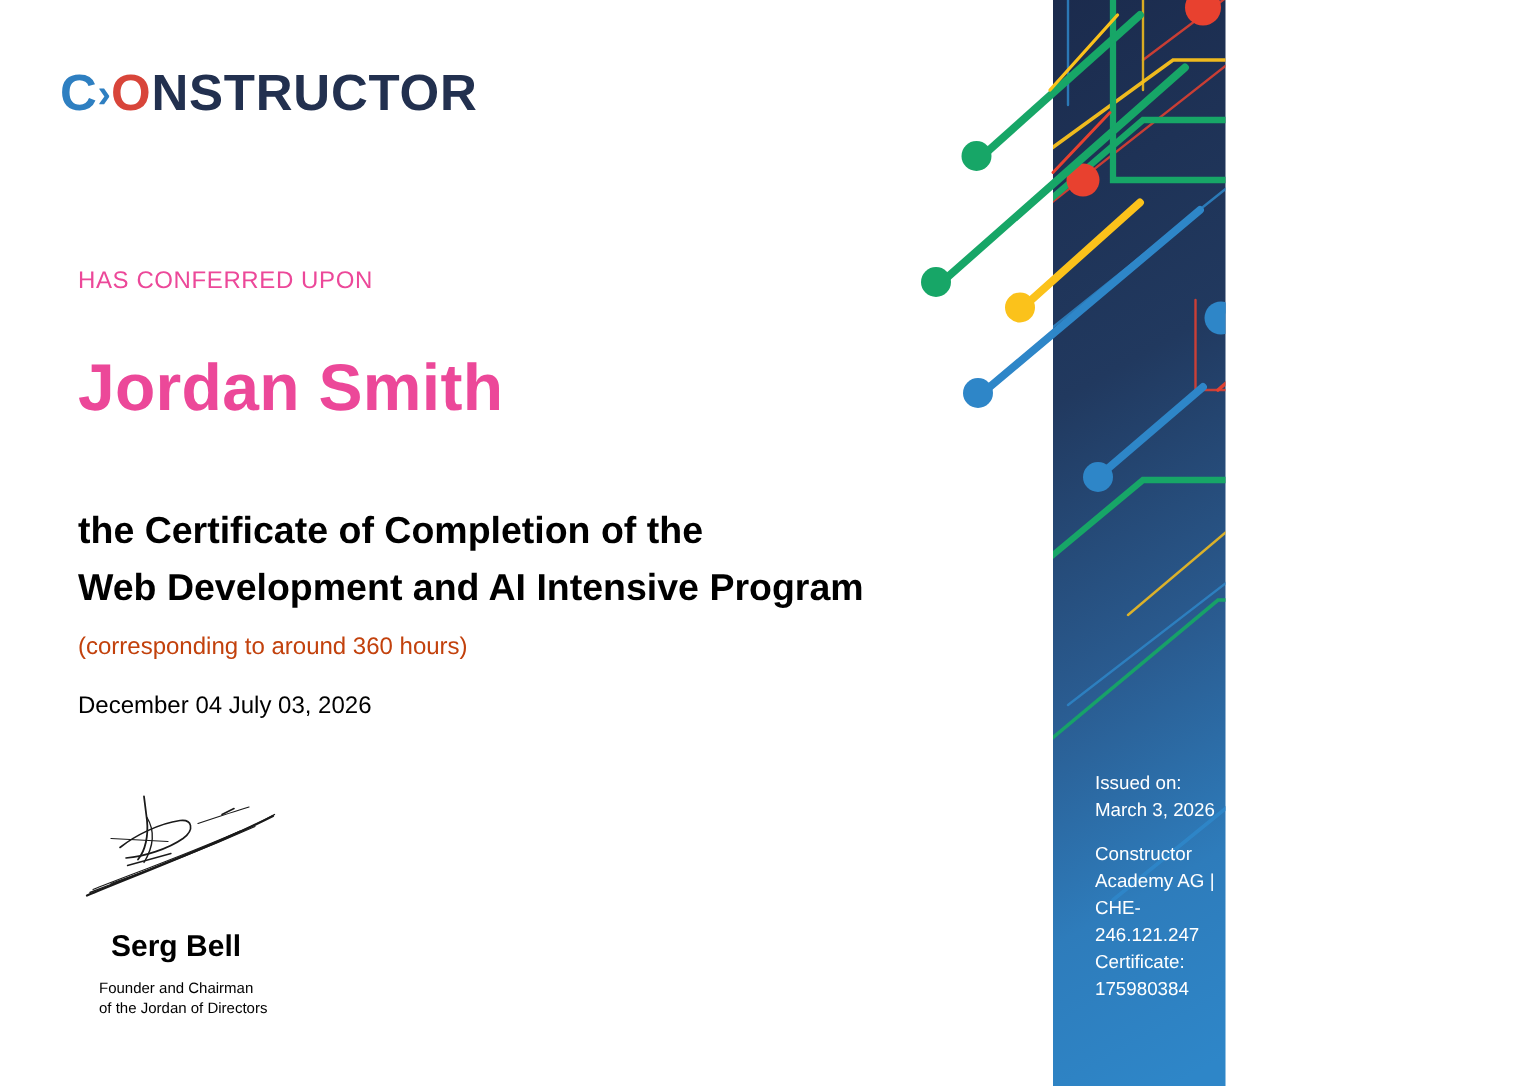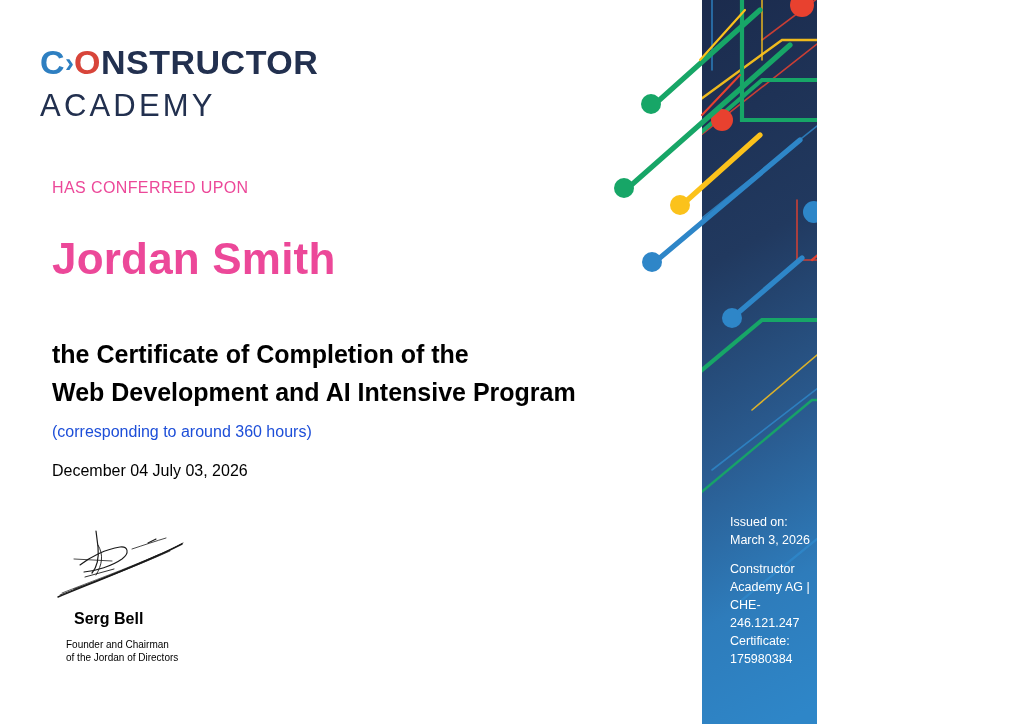--- a/index.html
+++ b/index.html
@@ -66,33 +66,33 @@
     font-size:44px; font-weight:bold; color:#ec4899;
     letter-spacing:0.2px;
   }
   .cert-lines {
     position:absolute; top:335px; left:52px;
     font-size:25px; font-weight:bold; color:#000;
     line-height:38px;
   }
   .hours {
     position:absolute; top:423px; left:52px;
-    font-size:16px; color:#1d4ed8;
+    font-size:16px; color:#c2410c;
   }
   .dates {
     position:absolute; top:462px; left:52px;
     font-size:16px; color:#000;
   }
 
   
   .signature-block { position:absolute; top:525px; left:52px; }
   .signature-svg { display:block; width:170px; height:85px; }
   .signer-name {
-    font-size:16px; font-weight:bold; color:#000;
-    margin-left:22px;
+    font-size:20px; font-weight:bold; color:#000;
+    margin-top:10px; margin-left:22px;
   }
   .signer-title {
     font-size:10px; color:#000; line-height:13px;
     margin-top:10px; margin-left:14px;
   }
 
   
   .panel-text {
     position:absolute; left:730px; top:513px;
     color:#ffffff; font-size:12.5px; line-height:18px;
@@ -209,21 +209,20 @@
       <circle cx="624" cy="188" r="10" fill="#17A667"></circle>
       <circle cx="680" cy="205" r="10" fill="#FBC21B"></circle>
       <circle cx="652" cy="262" r="10" fill="#2E86C8"></circle>
     </g>
   </svg>
 
   <div class="logo">
     <div class="logo-row1">
       <span class="logo-c">C</span><span class="logo-chev">›</span><span class="logo-o">O</span><span class="logo-rest">NSTRUCTOR</span>
     </div>
-    <div class="logo-row2">ACADEMY</div>
   </div>
 
   <div class="conferred">HAS CONFERRED UPON</div>
 
   <div class="recipient">Jordan Smith</div>
 
   <div class="cert-lines">
     <div>the Certificate of Completion of the</div>
     <div>Web Development and AI Intensive Program</div>
   </div>

